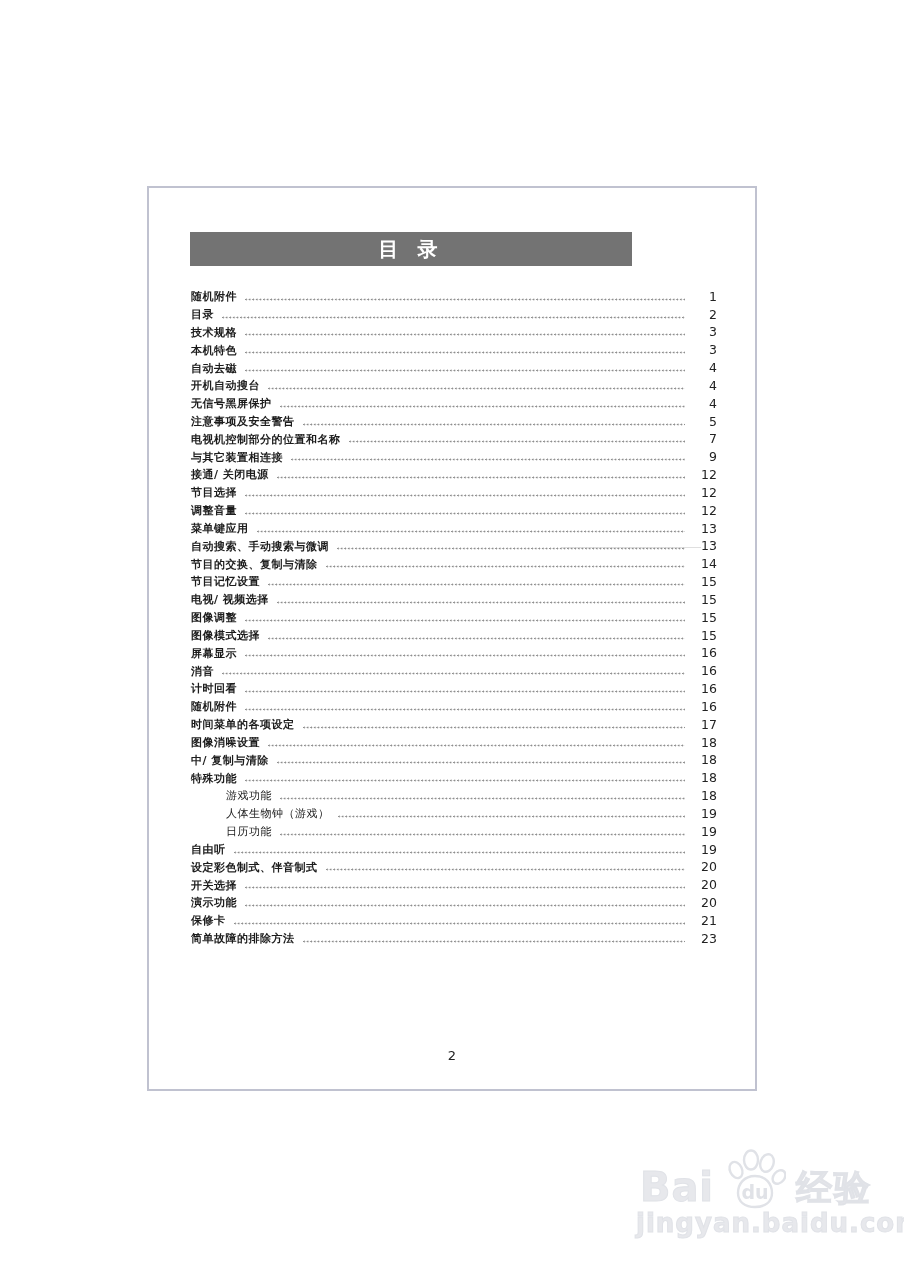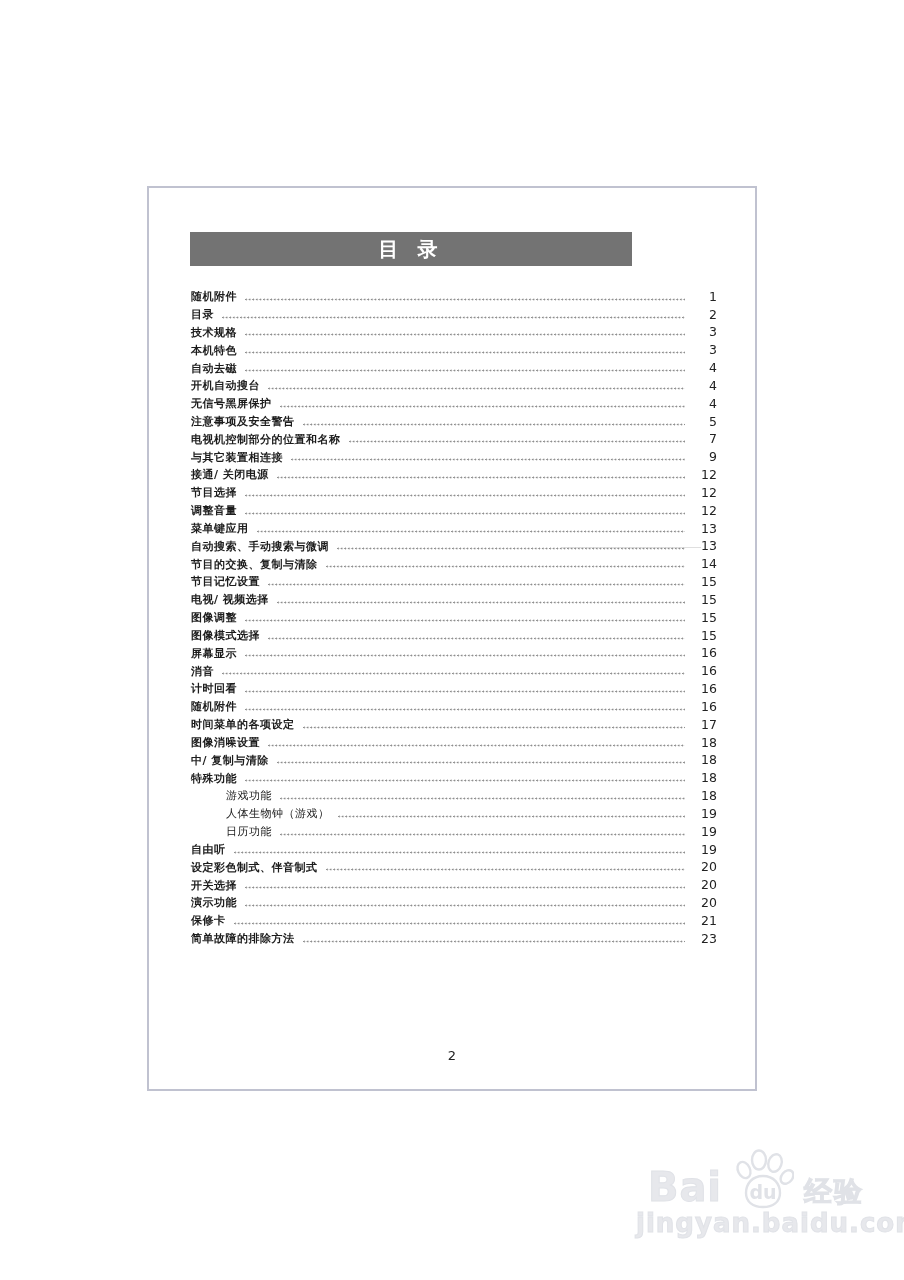--- a/index.html
+++ b/index.html
@@ -140,21 +140,21 @@
     line-height: 0.82;
     letter-spacing: 1px;
   }
   .wm-paw {
     width: 62px;
     height: 62px;
     margin-bottom: -6px;
     flex: 0 0 auto;
   }
   .wm-cn {
-    font-size: 28px;
+    font-size: 36px;
     font-weight: bold;
     line-height: 0.9;
     letter-spacing: 2px;
   }
   .wm-line2 {
     margin-top: 6px;
     text-align: center;
     font-size: 26px;
     font-weight: bold;
     letter-spacing: 1px;

